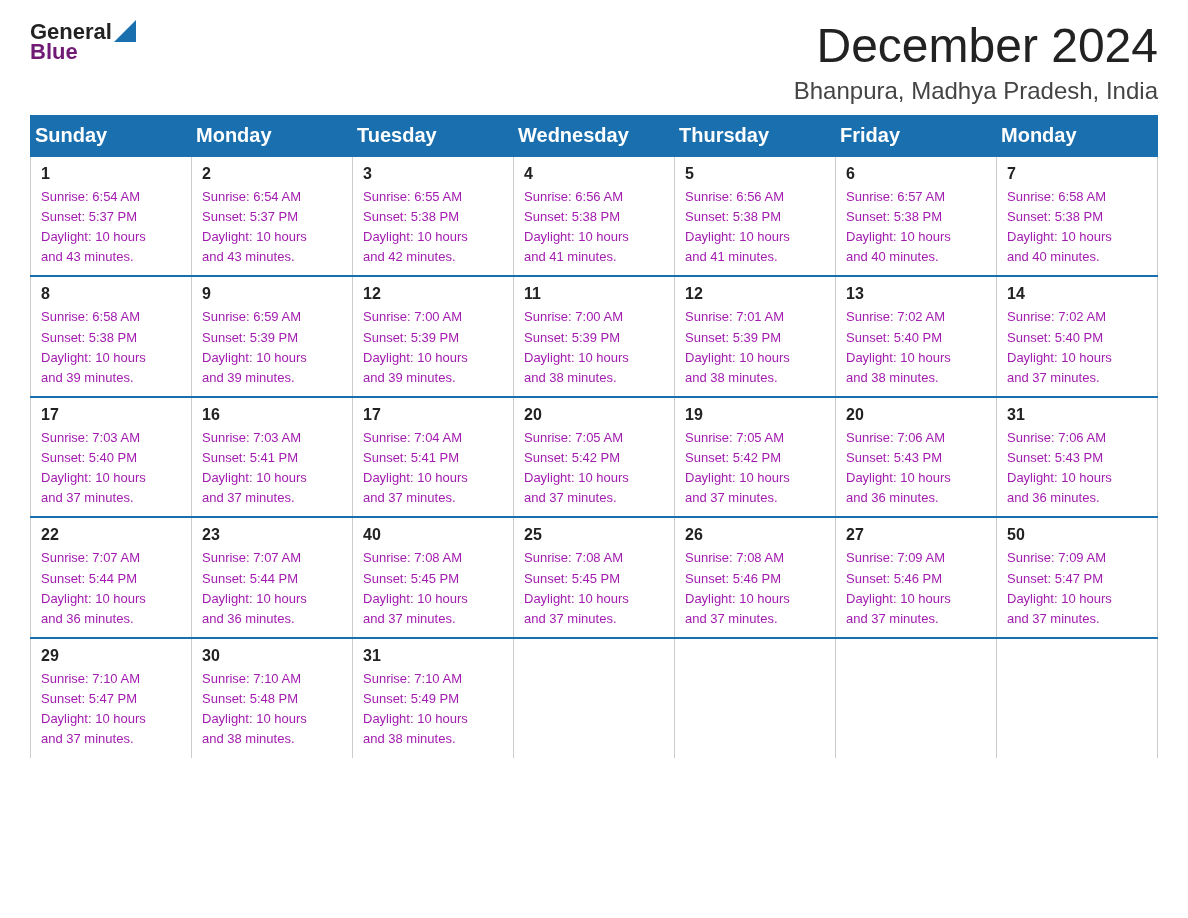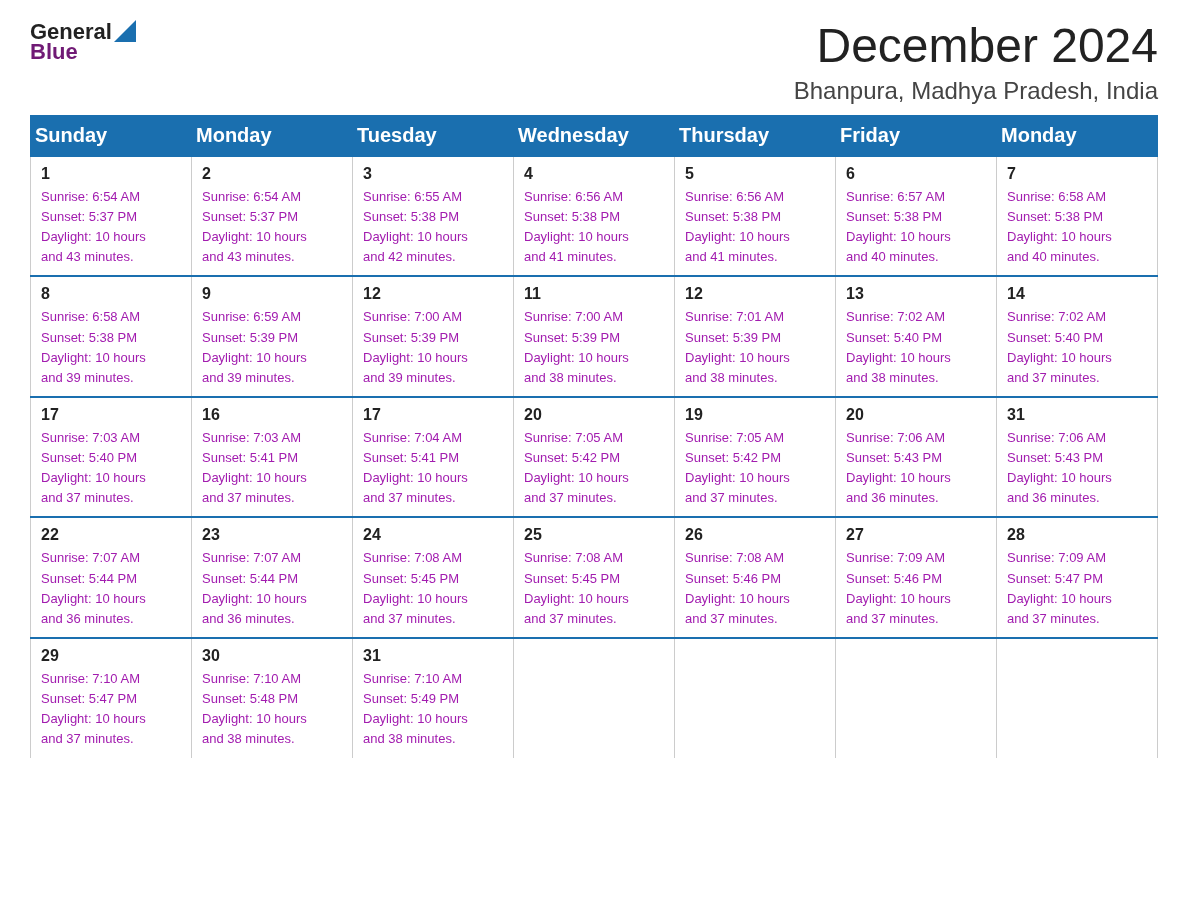--- a/index.html
+++ b/index.html
@@ -144,25 +144,25 @@
         <td><span class="day-num">16</span><span class="day-info">Sunrise: 7:03 AM<br>Sunset: 5:41 PM<br>Daylight: 10 hours<br>and 37 minutes.</span></td>
         <td><span class="day-num">17</span><span class="day-info">Sunrise: 7:04 AM<br>Sunset: 5:41 PM<br>Daylight: 10 hours<br>and 37 minutes.</span></td>
         <td><span class="day-num">20</span><span class="day-info">Sunrise: 7:05 AM<br>Sunset: 5:42 PM<br>Daylight: 10 hours<br>and 37 minutes.</span></td>
         <td><span class="day-num">19</span><span class="day-info">Sunrise: 7:05 AM<br>Sunset: 5:42 PM<br>Daylight: 10 hours<br>and 37 minutes.</span></td>
         <td><span class="day-num">20</span><span class="day-info">Sunrise: 7:06 AM<br>Sunset: 5:43 PM<br>Daylight: 10 hours<br>and 36 minutes.</span></td>
         <td><span class="day-num">31</span><span class="day-info">Sunrise: 7:06 AM<br>Sunset: 5:43 PM<br>Daylight: 10 hours<br>and 36 minutes.</span></td>
       </tr>
       <tr>
         <td><span class="day-num">22</span><span class="day-info">Sunrise: 7:07 AM<br>Sunset: 5:44 PM<br>Daylight: 10 hours<br>and 36 minutes.</span></td>
         <td><span class="day-num">23</span><span class="day-info">Sunrise: 7:07 AM<br>Sunset: 5:44 PM<br>Daylight: 10 hours<br>and 36 minutes.</span></td>
-        <td><span class="day-num">24</span><span class="day-info">Sunrise: 7:08 AM<br>Sunset: 5:45 PM<br>Daylight: 10 hours<br>and 37 minutes.</span></td>
+        <td><span class="day-num">40</span><span class="day-info">Sunrise: 7:08 AM<br>Sunset: 5:45 PM<br>Daylight: 10 hours<br>and 37 minutes.</span></td>
         <td><span class="day-num">25</span><span class="day-info">Sunrise: 7:08 AM<br>Sunset: 5:45 PM<br>Daylight: 10 hours<br>and 37 minutes.</span></td>
         <td><span class="day-num">26</span><span class="day-info">Sunrise: 7:08 AM<br>Sunset: 5:46 PM<br>Daylight: 10 hours<br>and 37 minutes.</span></td>
         <td><span class="day-num">27</span><span class="day-info">Sunrise: 7:09 AM<br>Sunset: 5:46 PM<br>Daylight: 10 hours<br>and 37 minutes.</span></td>
-        <td><span class="day-num">28</span><span class="day-info">Sunrise: 7:09 AM<br>Sunset: 5:47 PM<br>Daylight: 10 hours<br>and 37 minutes.</span></td>
+        <td><span class="day-num">50</span><span class="day-info">Sunrise: 7:09 AM<br>Sunset: 5:47 PM<br>Daylight: 10 hours<br>and 37 minutes.</span></td>
       </tr>
       <tr>
         <td><span class="day-num">29</span><span class="day-info">Sunrise: 7:10 AM<br>Sunset: 5:47 PM<br>Daylight: 10 hours<br>and 37 minutes.</span></td>
         <td><span class="day-num">30</span><span class="day-info">Sunrise: 7:10 AM<br>Sunset: 5:48 PM<br>Daylight: 10 hours<br>and 38 minutes.</span></td>
         <td><span class="day-num">31</span><span class="day-info">Sunrise: 7:10 AM<br>Sunset: 5:49 PM<br>Daylight: 10 hours<br>and 38 minutes.</span></td>
         <td class="empty-cell"></td>
         <td class="empty-cell"></td>
         <td class="empty-cell"></td>
         <td class="empty-cell"></td>
       </tr>

